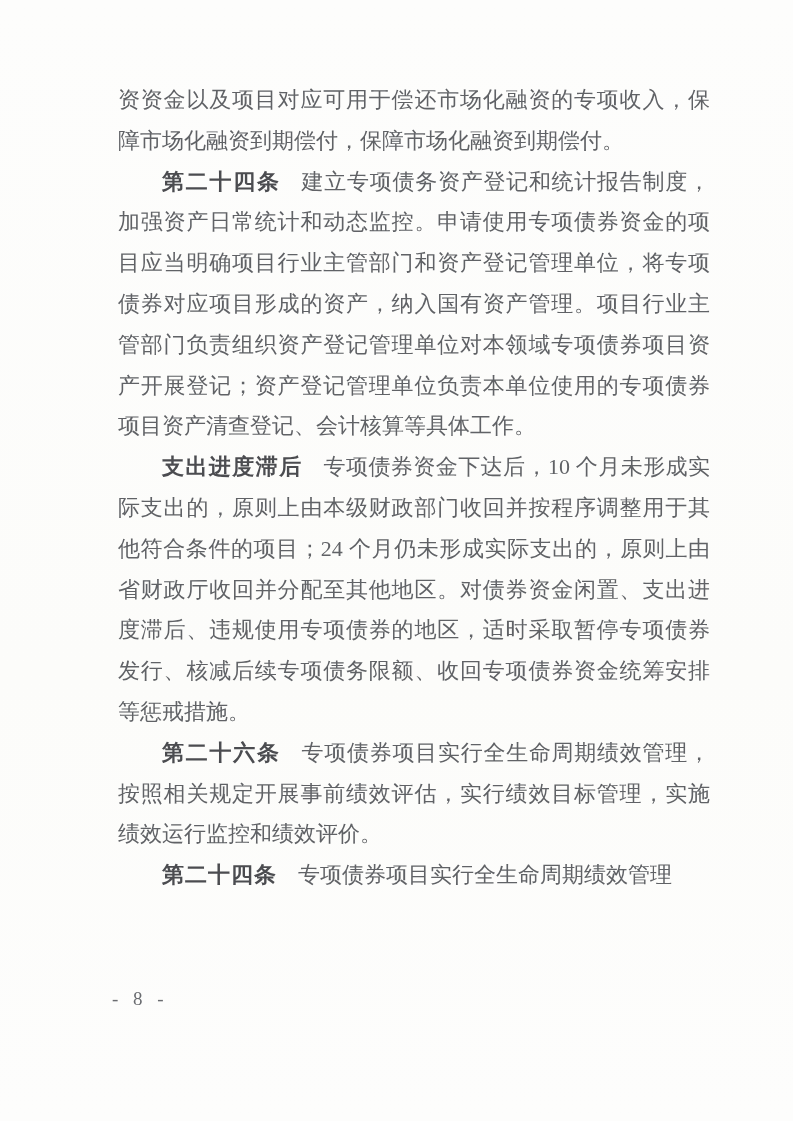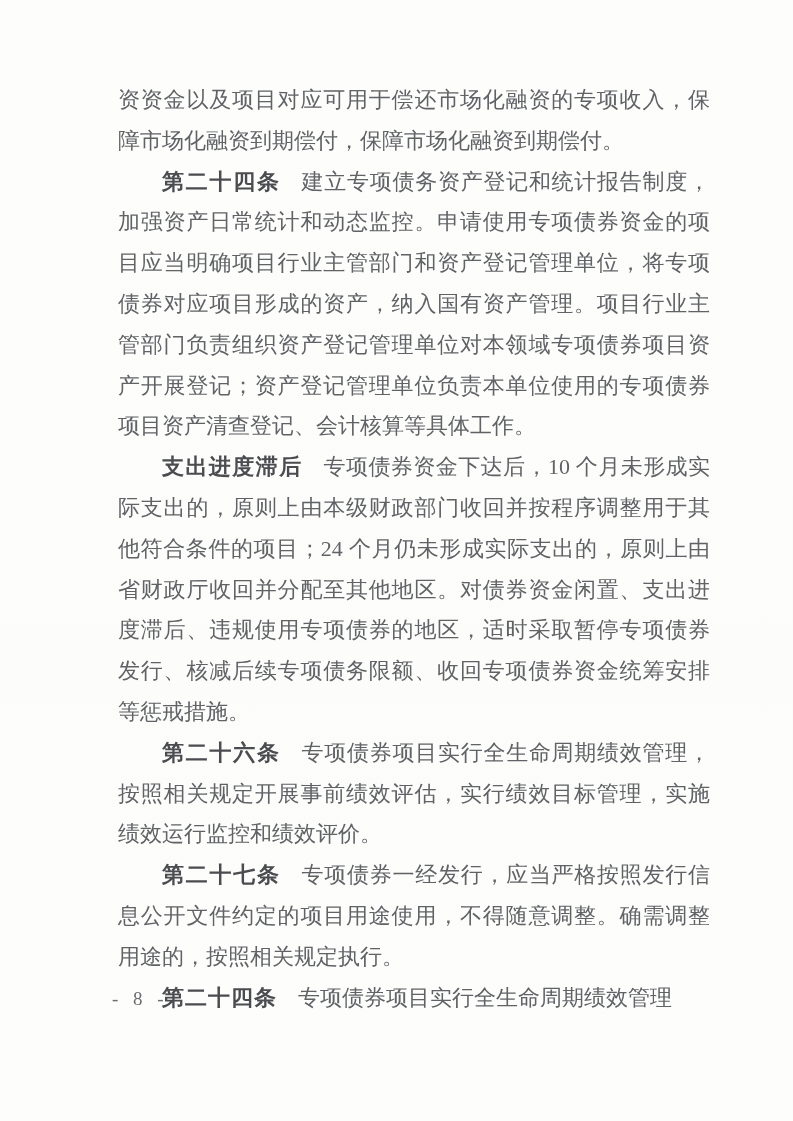--- a/index.html
+++ b/index.html
@@ -56,20 +56,19 @@
 
   <div class="doc-body">
     <p><span>资资金以及项目对应可用于偿还市场化融资的专项收入，保障市场化融资到期偿付，保障市场化融资到期偿付。</span></p>
 
     <p class="indent"><b class="article-heading">第二十四条</b><span>建立专项债务资产登记和统计报告制度，加强资产日常统计和动态监控。申请使用专项债券资金的项目应当明确项目行业主管部门和资产登记管理单位，将专项债券对应项目形成的资产，纳入国有资产管理。项目行业主管部门负责组织资产登记管理单位对本领域专项债券项目资产开展登记；资产登记管理单位负责本单位使用的专项债券项目资产清查登记、会计核算等具体工作。</span></p>
 
     <p class="indent"><b class="article-heading">支出进度滞后</b><span>专项债券资金下达后，10 个月未形成实际支出的，原则上由本级财政部门收回并按程序调整用于其他符合条件的项目；24 个月仍未形成实际支出的，原则上由省财政厅收回并分配至其他地区。对债券资金闲置、支出进度滞后、违规使用专项债券的地区，适时采取暂停专项债券发行、核减后续专项债务限额、收回专项债券资金统筹安排等惩戒措施。</span></p>
 
     <p class="indent"><b class="article-heading">第二十六条</b><span>专项债券项目实行全生命周期绩效管理，按照相关规定开展事前绩效评估，实行绩效目标管理，实施绩效运行监控和绩效评价。</span></p>
 
-    <p class="indent"><b class="article-heading">第二十七条</b><span>专项债券一经发行，应当严格按照发行信息公开文件约定的项目用途使用，不得随意调整。确需调整用途的，按照相关规定执行。</span></p>
 
     <p class="indent"><b class="article-heading">第二十四条</b><span>专项债券项目实行全生命周期绩效管理</span></p>
   </div>
 
   <div class="page-footer">- 8 -</div>
 
 </div>
 
 </body></html>

